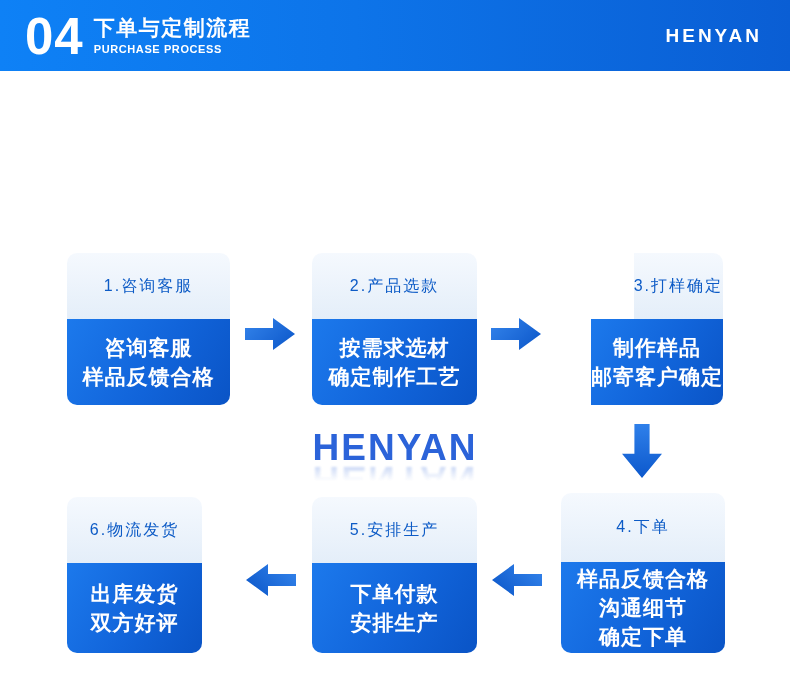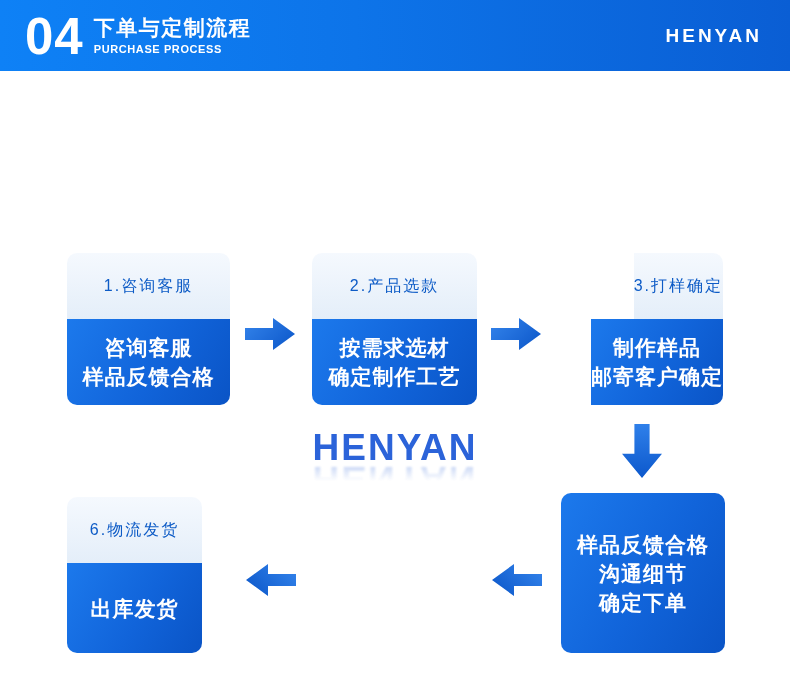--- a/index.html
+++ b/index.html
@@ -209,29 +209,38 @@
     <div class="wm-main">HENYAN</div>
     <div class="wm-reflect">HENYAN</div>
   </div>
 
   <div class="arrow arrow-down" style="left:622px; top:424px;"></div>
 
   <div class="card" style="left:67px; top:497px; width:135px; height:156px;">
     <div class="card-head">6.物流发货</div>
     <div class="card-body">
       <div>出库发货</div>
+      <div>双方好评</div>
     </div>
   </div>
 
   <div class="arrow arrow-left" style="left:246px; top:564px;"></div>
 
+  <div class="card" style="left:312px; top:497px; width:165px; height:156px;">
+    <div class="card-head">5.安排生产</div>
+    <div class="card-body">
+      <div>下单付款</div>
+      <div>安排生产</div>
+    </div>
+  </div>
 
   <div class="arrow arrow-left" style="left:492px; top:564px;"></div>
 
   <div class="card card-tall" style="left:561px; top:493px; width:164px; height:160px;">
+    <div class="card-head">4.下单</div>
     <div class="card-body">
       <div>样品反馈合格</div>
       <div>沟通细节</div>
       <div>确定下单</div>
     </div>
   </div>
 
 </div>
 
 </body></html>

